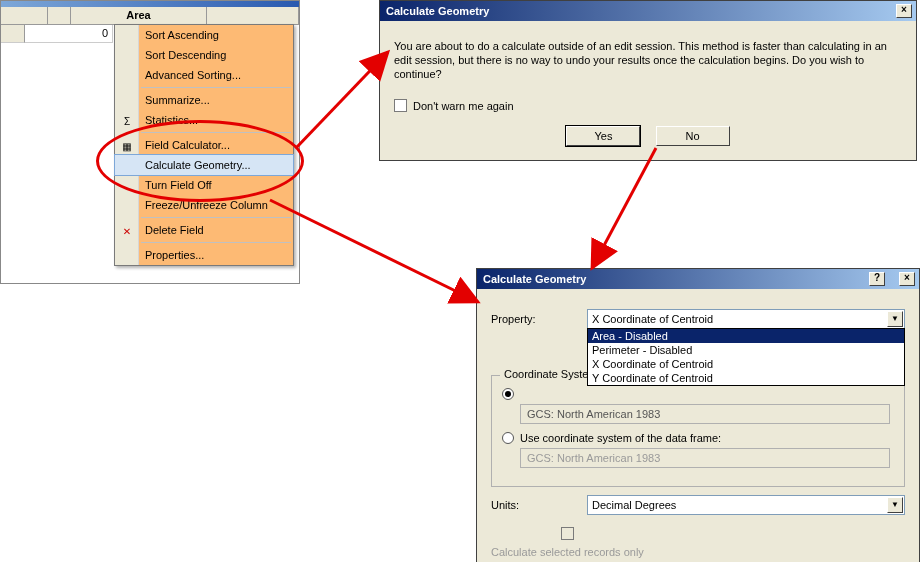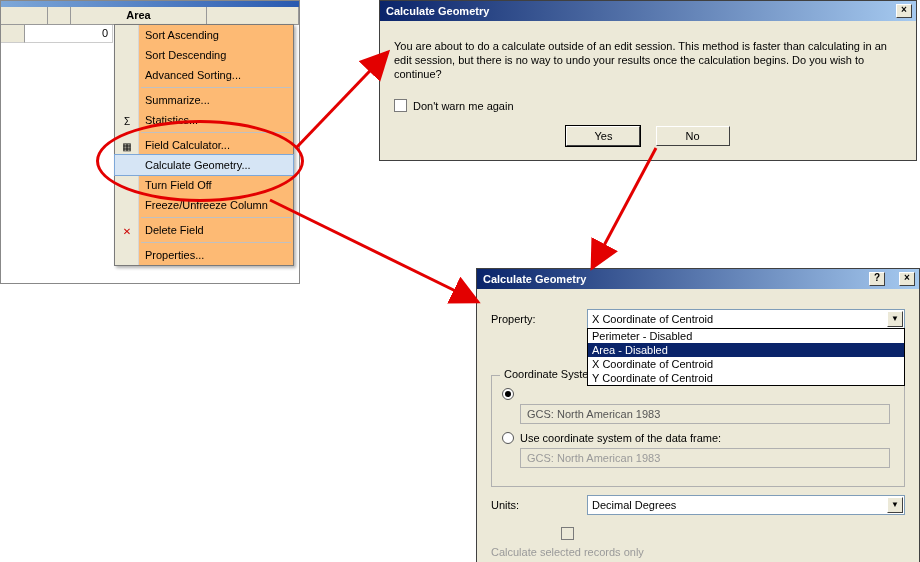--- a/index.html
+++ b/index.html
@@ -370,22 +370,22 @@
     <span class="dlg-tbtn">×</span>
   </div>
   <div class="dlg-body">
 
     <div class="form-row">
       <span class="form-label">Property:</span>
       <div class="combo">
         <span>X Coordinate of Centroid</span>
         <span class="combo-arrow">▼</span>
         <div class="combo-list">
+          <div class="combo-opt sel">Area - Disabled</div>
           <div class="combo-opt">Perimeter - Disabled</div>
-          <div class="combo-opt sel">Area - Disabled</div>
           <div class="combo-opt">X Coordinate of Centroid</div>
           <div class="combo-opt">Y Coordinate of Centroid</div>
         </div>
       </div>
     </div>
 
     <div class="groupbox">
       <span class="groupbox-title">Coordinate System</span>
       <div class="radio-row">
         <span class="radio checked"></span>

